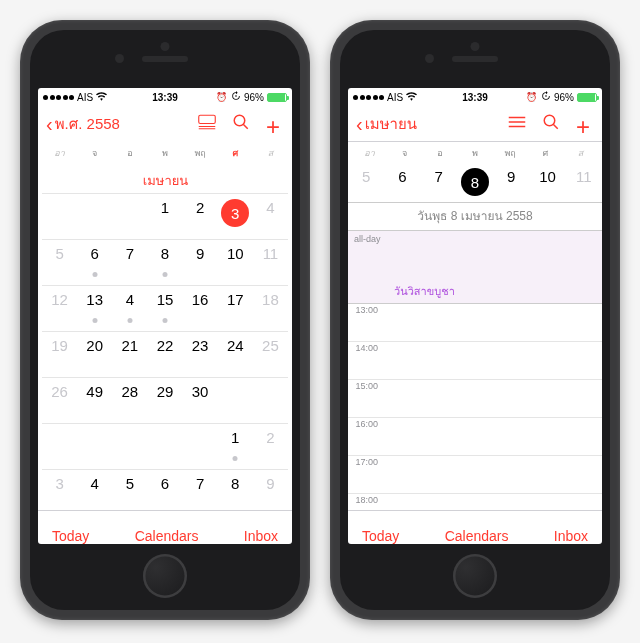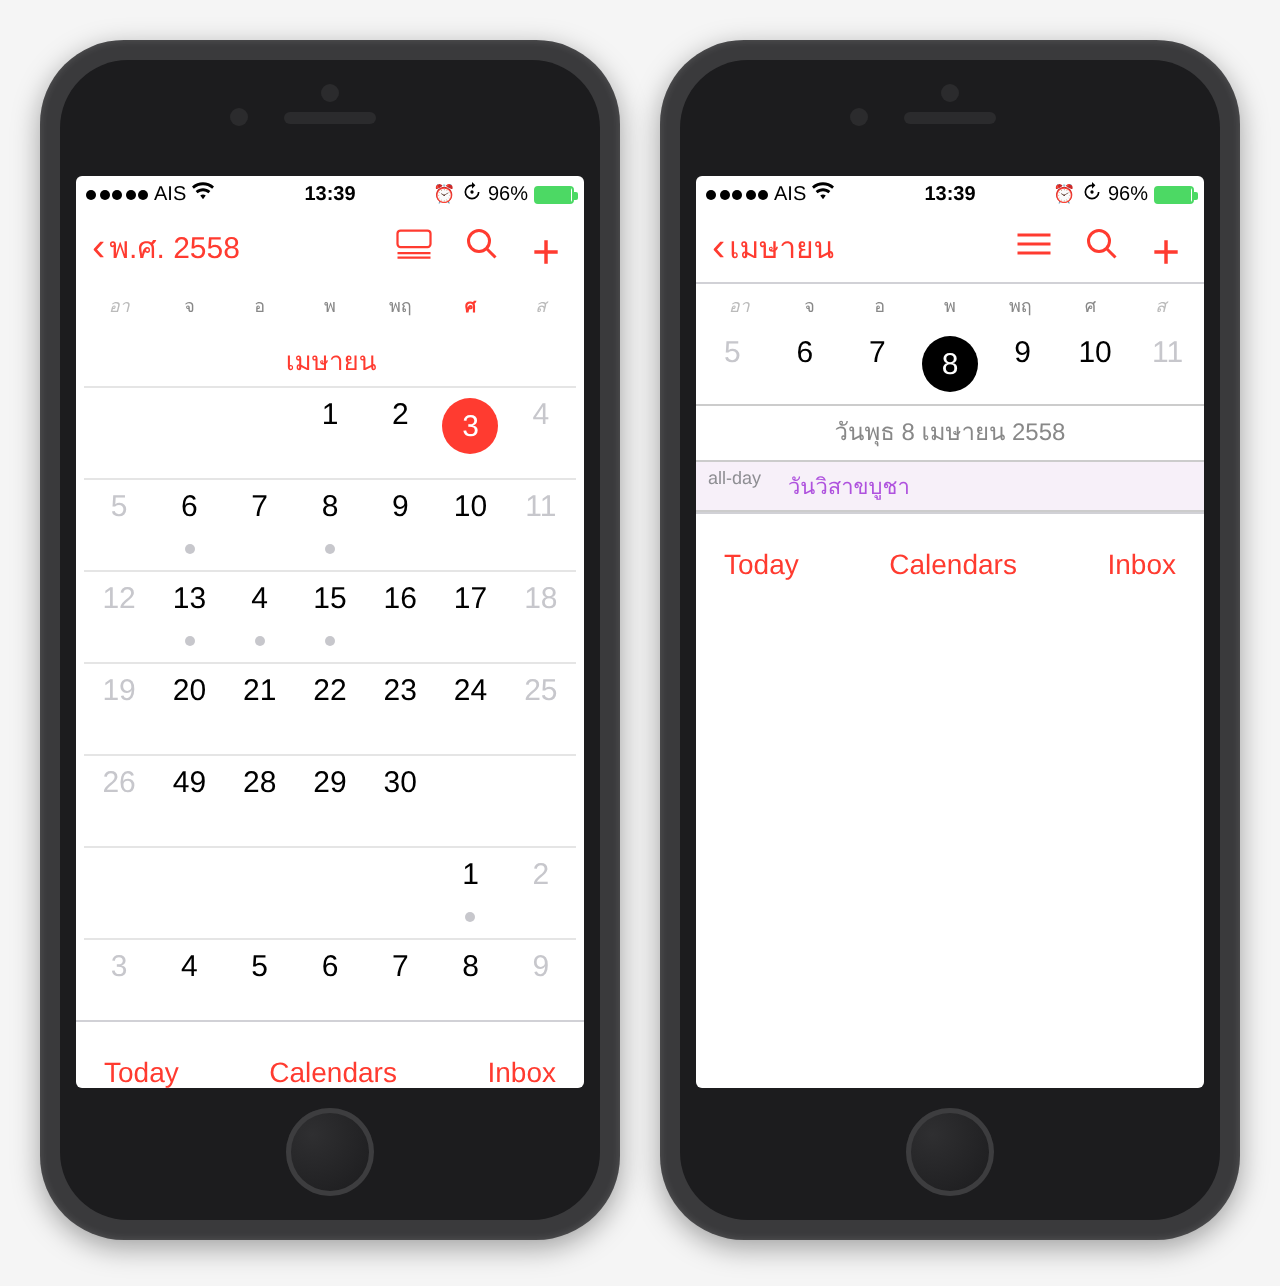--- a/index.html
+++ b/index.html
@@ -127,21 +127,21 @@
     display:inline-flex; width:28px; height:28px; border-radius:50%;
     background:#000; color:#fff; align-items:center; justify-content:center;
   }
   .dayhead-sub { text-align:center; font-size:12px; color:#888; padding:3px 0 5px; border-bottom:0.5px solid #ccc;}
   .allday {
     display:flex; gap:6px;
     border-bottom:0.5px solid #ccc; background:#f7f0f9;
     font-size:10px; padding:3px 6px;
   }
   .allday-label { color:#8e8e93; font-size:9px; width:34px;}
-  .allday-event { color:#af52de; font-size:11px;}
+  .allday-event { color:#af52de; font-size:11px;margin-top:48px;}
   .hourlist { flex:1; overflow:hidden;}
   .hourrow { display:flex; align-items:flex-start; height:38px; border-bottom:0.5px solid #e5e5e5; position:relative;}
   .hourrow .hl { width:34px; font-size:9px; color:#8e8e93; padding:1px 4px 0 4px; text-align:right; }
   .navbar.hairline { border-bottom:0.5px solid #d1d1d6;}
 </style>
 </head>
 <body>
 
 <div class="phone">
   <div class="phone-inner">
@@ -356,20 +356,43 @@
           <div class="ws-day sel"><span class="n">8</span></div>
           <div class="ws-day"><span class="n">9</span></div>
           <div class="ws-day"><span class="n">10</span></div>
           <div class="ws-day dim"><span class="n">11</span></div>
         </div>
       <div class="dayhead-sub">วันพุธ  8 เมษายน 2558</div>
       <div class="allday">
         <span class="allday-label">all-day</span>
         <span class="allday-event">วันวิสาขบูชา</span>
       </div>
+      <div class="hourlist" id="hours">
+          <div class="hourrow">
+            <div class="hl">13:00</div>
+          </div>
+          <div class="hourrow">
+            <div class="hl">14:00</div>
+          </div>
+          <div class="hourrow">
+            <div class="hl">15:00</div>
+          </div>
+          <div class="hourrow">
+            <div class="hl">16:00</div>
+          </div>
+          <div class="hourrow">
+            <div class="hl">17:00</div>
+          </div>
+          <div class="hourrow">
+            <div class="hl">18:00</div>
+          </div>
+          <div class="hourrow">
+            <div class="hl">19:00</div>
+          </div>
+        </div>
       <div class="toolbar">
         <span>Today</span>
         <span>Calendars</span>
         <span>Inbox</span>
       </div>
     </div>
     <div class="home"></div>
   </div>
 </div>
 

